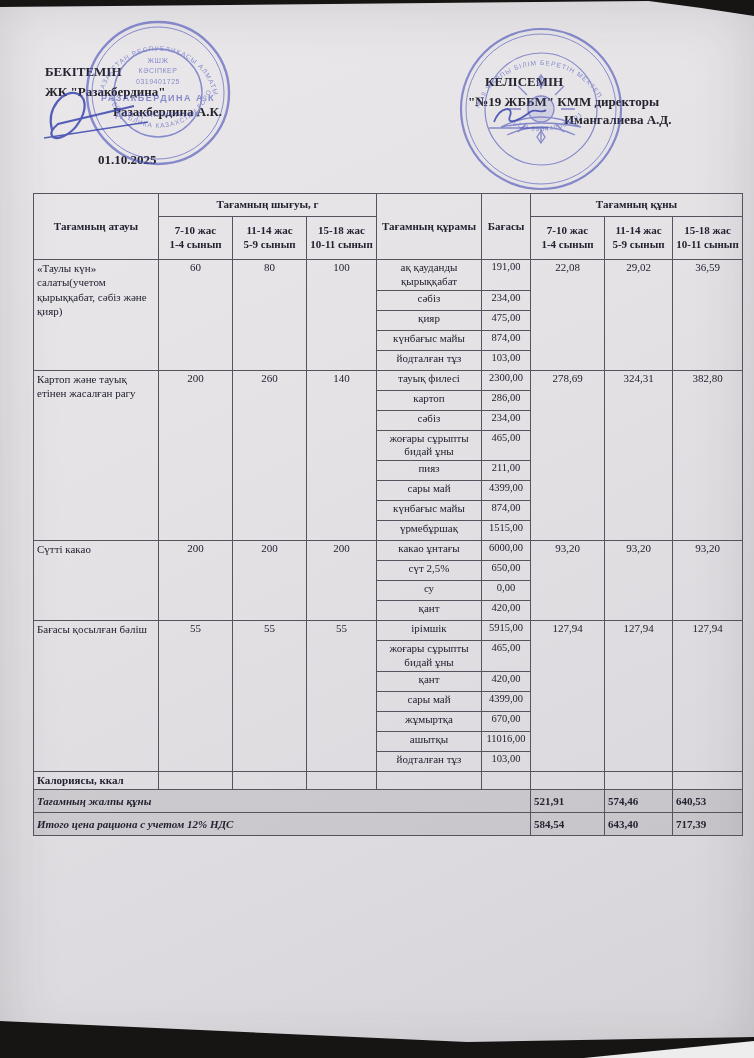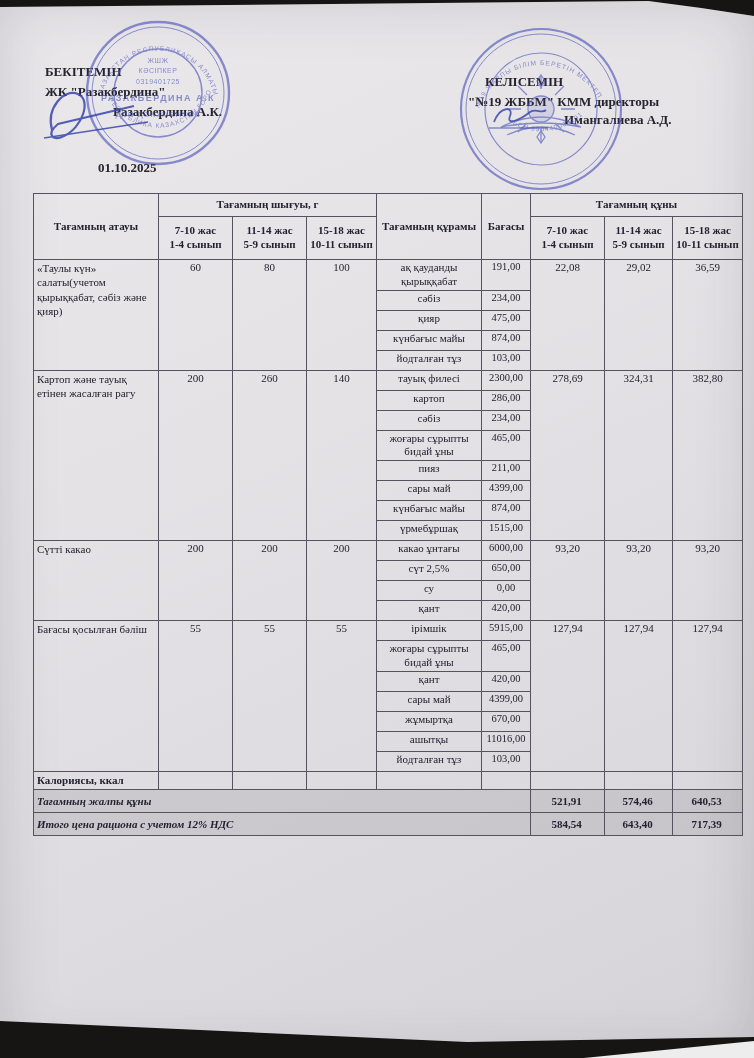--- a/index.html
+++ b/index.html
@@ -19,35 +19,35 @@
   .menu-table th{font-weight:bold;text-align:center;vertical-align:middle;line-height:1.25;font-size:11px;}
   .h-top{height:20px;}
   .h-sub{height:40px;}
   .name-cell{text-align:left;line-height:1.3;}
   .portion-cell,.cost-cell{text-align:center;}
   .ing-name{text-align:center;height:17px;line-height:1.25;}
   .ing-price{text-align:center;font-size:10.5px;padding-top:3px;margin-top:44px;}
   .cal-row td{height:15px;font-weight:bold;font-family:Liberation Serif, serif;}
   .sum-row td{background:rgba(106,100,110,.16);font-style:italic;font-weight:bold;height:20px;
     vertical-align:middle;}
-  .sum-row .sum-val{font-style:normal;text-align:center;padding-right:5px;margin-top:8px;}
+  .sum-row .sum-val{font-style:normal;text-align:left;padding-right:5px;margin-top:8px;}
   .arc-text{font-size:6.6px;letter-spacing:1px;font-family:"Liberation Sans",sans-serif;}
   .stamp-small{font-size:7px;letter-spacing:.5px;font-family:"Liberation Sans",sans-serif;}
 </style>
 </head>
 <body>
 
 <div class="corner-light"></div>
 
 <div class="paper">
 
   <div class="txt" style="left:45px;top:64px;">БЕКІТЕМІН</div>
   <div class="txt" style="left:45px;top:84px;">ЖК "Разакбердина"</div>
   <div class="txt" style="left:113px;top:104px;">Разакбердина А.К.</div>
-  <div class="txt" style="left:98px;top:160px;">01.10.2025</div>
+  <div class="txt" style="left:98px;top:152px;">01.10.2025</div>
 
   <div class="txt" style="left:485px;top:74px;">КЕЛІСЕМІН</div>
   <div class="txt" style="left:468px;top:94px;">"№19 ЖББМ" КММ директоры</div>
   <div class="txt" style="left:564px;top:112px;">Имангалиева А.Д.</div>
 
   <svg class="stamp" style="left:82px;top:17px;" width="152" height="152" viewBox="0 0 152 152">
     <g stroke="#4a52b8" fill="none">
       <circle cx="76" cy="76" r="71" stroke-width="2.4"></circle>
       <circle cx="76" cy="76" r="66" stroke-width="1"></circle>
       <circle cx="76" cy="76" r="44" stroke-width="1.4"></circle>

